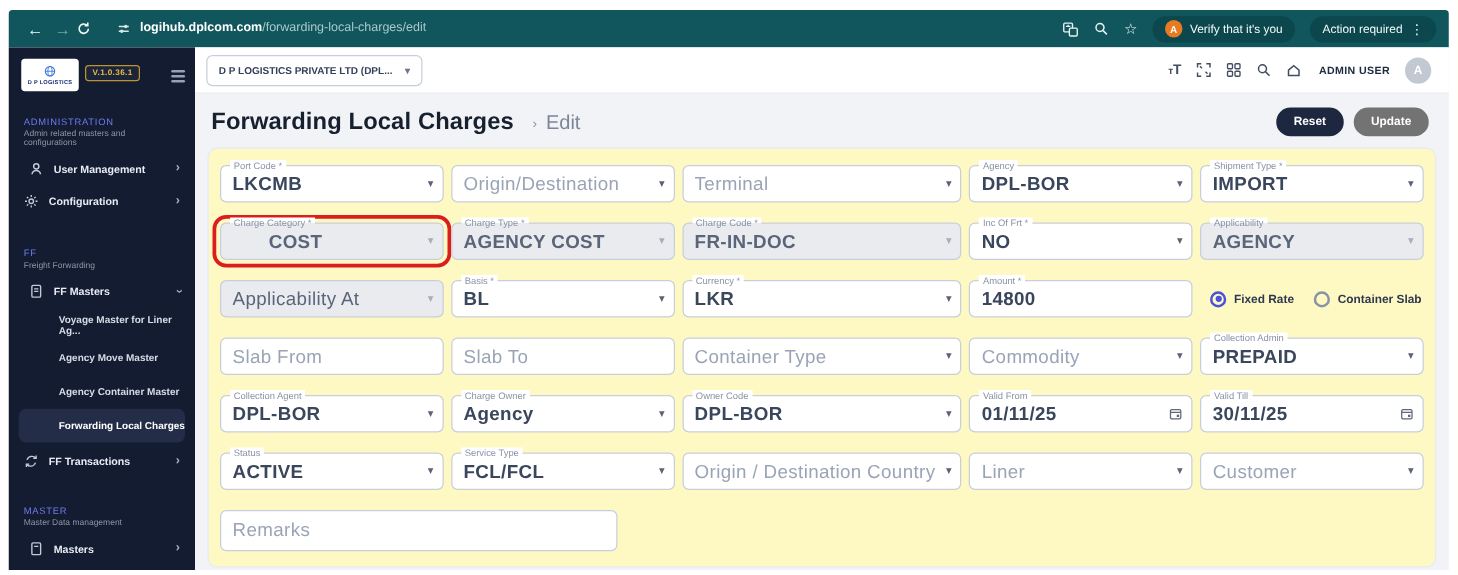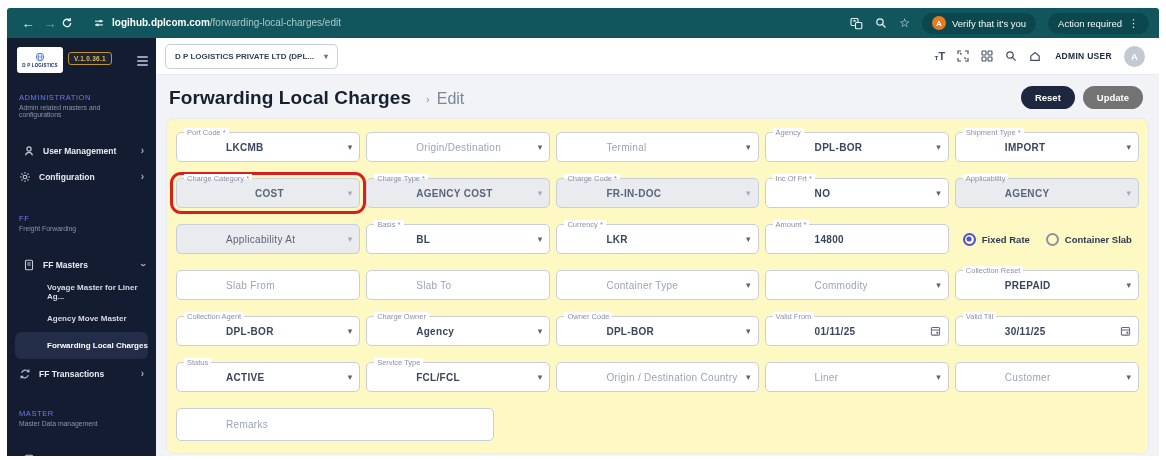--- a/index.html
+++ b/index.html
@@ -34,21 +34,21 @@
   .burger span { display:block; width:11px; height:2px; background:#97a0b4; border-radius:1px; }
   .sb-section { padding:0 12px; }
   .sb-title { color:#6f7bf2; font-size:7.5px; font-weight:400; letter-spacing:.6px; }
   .sb-sub { color:#8d95a8; font-size:6.8px; margin-top:2px; }
   .nav-item { display:flex; align-items:center; gap:8px; height:26px; padding:0 12px; font-size:8.5px; font-weight:600; color:#e9ecf4; cursor:pointer; }
   .nav-item svg { flex:none; }
   .chev { margin-left:auto; color:#aab1c2; font-size:10px; line-height:1; }
   .chev.down { display:inline-block; transform:rotate(90deg); }
   .sub-item { height:27px; display:flex; align-items:center; padding-left:40px; font-size:8px; font-weight:600; color:#d6dbe6; cursor:pointer; }
   .sub-item.active { background:#232d47; border-radius:6px; margin:0 8px; padding-left:32px; color:#ffffff; font-weight:700; }
-  .mt20{margin-top:20px;} .mt24{margin-top:24px;} .mt22{margin-top:22px;} .mt4{margin-top:20px;padding-left:16px;} .mt2{margin-top:2px;}
+  .mt20{margin-top:20px;} .mt24{margin-top:24px;} .mt22{margin-top:22px;} .mt4{margin-top:4px;padding-left:16px;} .mt2{margin-top:2px;}
 
   
   .main { flex:1; background:#f1f3f6; display:flex; flex-direction:column; min-width:0; }
   .appbar { height:37px; background:#ffffff; border-bottom:1px solid #e7eaf0; display:flex; align-items:center; padding:0 14px 0 9px; flex:none; }
   .company { display:flex; align-items:center; gap:10px; border:1px solid #c9cfda; border-radius:5px; padding:0 9px; height:25px; font-size:8px; font-weight:700; color:#35405a; cursor:pointer; }
   .company .caret-g { color:#6c7589; font-size:8px; }
   .appbar-right { margin-left:auto; display:flex; align-items:center; gap:12px; }
   .abic { color:#434e63; display:flex; align-items:center; cursor:pointer; }
   .tt { font-weight:700; color:#434e63; font-size:11px; line-height:1; cursor:pointer; }
   .tt .sm { font-size:8px; }
@@ -59,21 +59,21 @@
   .ptitle { font-size:19px; font-weight:800; color:#16202f; letter-spacing:.1px; }
   .bsep { font-size:11px; color:#8a92a6; margin:2px 7px 0 15px; }
   .bcrumb { font-size:16px; color:#7d8699; margin-top:2px; }
   .btn { border:none; border-radius:999px; font-size:9.5px; font-weight:700; color:#ffffff; padding:6px 14px; cursor:pointer; font-family:inherit; }
   .btn.reset { background:#1d2740; margin-left:auto; }
   .btn.update { background:#737373; margin-left:8px; }
 
   
   .card { margin:0 10px; background:#fef9c3; border:1px solid #e7eaf0; border-radius:8px; padding:13px 9px 12px 9px; display:grid; grid-template-columns:repeat(5,1fr); column-gap:6px; row-gap:16px; align-content:start; }
   .field { position:relative; height:30px; border:1px solid #c9cfda; border-radius:5px; background:#ffffff; display:flex; align-items:center; padding:0 20px 0 9px; cursor:pointer; }
-  .fvalue { font-size:10px; font-weight:600; color:#3a465c; letter-spacing:.3px; white-space:nowrap; overflow:hidden;margin-left:40px; }
+  .fvalue { font-size:15px; font-weight:600; color:#3a465c; letter-spacing:.3px; white-space:nowrap; overflow:hidden; }
   .fvalue.ph { color:#9aa4b6; font-weight:500; }
   .flabel { position:absolute; top:-5px; left:7px; font-size:7.5px; color:#8a92a6; background:#ffffff; padding:0 3px; line-height:1.2; white-space:nowrap; }
   .field.disabled { background:#e9ebef; }
   .field.disabled .flabel { background:linear-gradient(to bottom,#ffffff 50%,#e9ebef 50%); }
   .field.disabled .fvalue { color:#55607350; color:#5a657a; }
   .field.highlight { outline:3px solid #dc1d1d; outline-offset:3px;padding-left:38px; }
   .fcaret { position:absolute; right:7px; top:50%; transform:translateY(-50%); font-size:9px; color:#5b6475; line-height:1; }
   .field.disabled .fcaret { color:#a6adbb; }
   .fcal { position:absolute; right:7px; top:50%; transform:translateY(-50%); display:flex; }
   .radio-cell { display:flex; align-items:center; gap:16px; padding-left:8px; }
@@ -198,20 +198,23 @@
           </svg>
         <span>FF Masters</span>
         <span class="chev down">›</span>
       </div>
       <div class="sub-item">
           <span>Voyage Master for Liner Ag...</span>
         </div>
       <div class="sub-item">
           <span>Agency Move Master</span>
         </div>
+      <div class="sub-item">
+          <span>Agency Container Master</span>
+        </div>
       <div class="sub-item active">
           <span>Forwarding Local Charges</span>
         </div>
       <div class="nav-item mt2">
         <svg width="12" height="12" viewBox="0 0 12 12">
             <path d="M9.8 3.6A4.2 4.2 0 0 0 2.6 4.9" fill="none" stroke="#c3c9d8" stroke-width="1.1"></path>
             <polyline points="9.9,1.4 9.9,3.7 7.6,3.7" fill="none" stroke="#c3c9d8" stroke-width="1.1"></polyline>
             <path d="M2.2 8.4a4.2 4.2 0 0 0 7.2-1.3" fill="none" stroke="#c3c9d8" stroke-width="1.1"></path>
             <polyline points="2.1,10.6 2.1,8.3 4.4,8.3" fill="none" stroke="#c3c9d8" stroke-width="1.1"></polyline>
           </svg>
@@ -376,21 +379,21 @@
         </div>
         <div class="field">
           <span class="fvalue ph">Container Type</span>
           <span class="fcaret">▾</span>
         </div>
         <div class="field">
           <span class="fvalue ph">Commodity</span>
           <span class="fcaret">▾</span>
         </div>
         <div class="field">
-          <span class="flabel">Collection Reset</span>
+          <span class="flabel">Collection Admin</span>
           <span class="fvalue">PREPAID</span>
           <span class="fcaret">▾</span>
         </div>
 
         <div class="field">
           <span class="flabel">Collection Agent</span>
           <span class="fvalue">DPL-BOR</span>
           <span class="fcaret">▾</span>
         </div>
         <div class="field">

